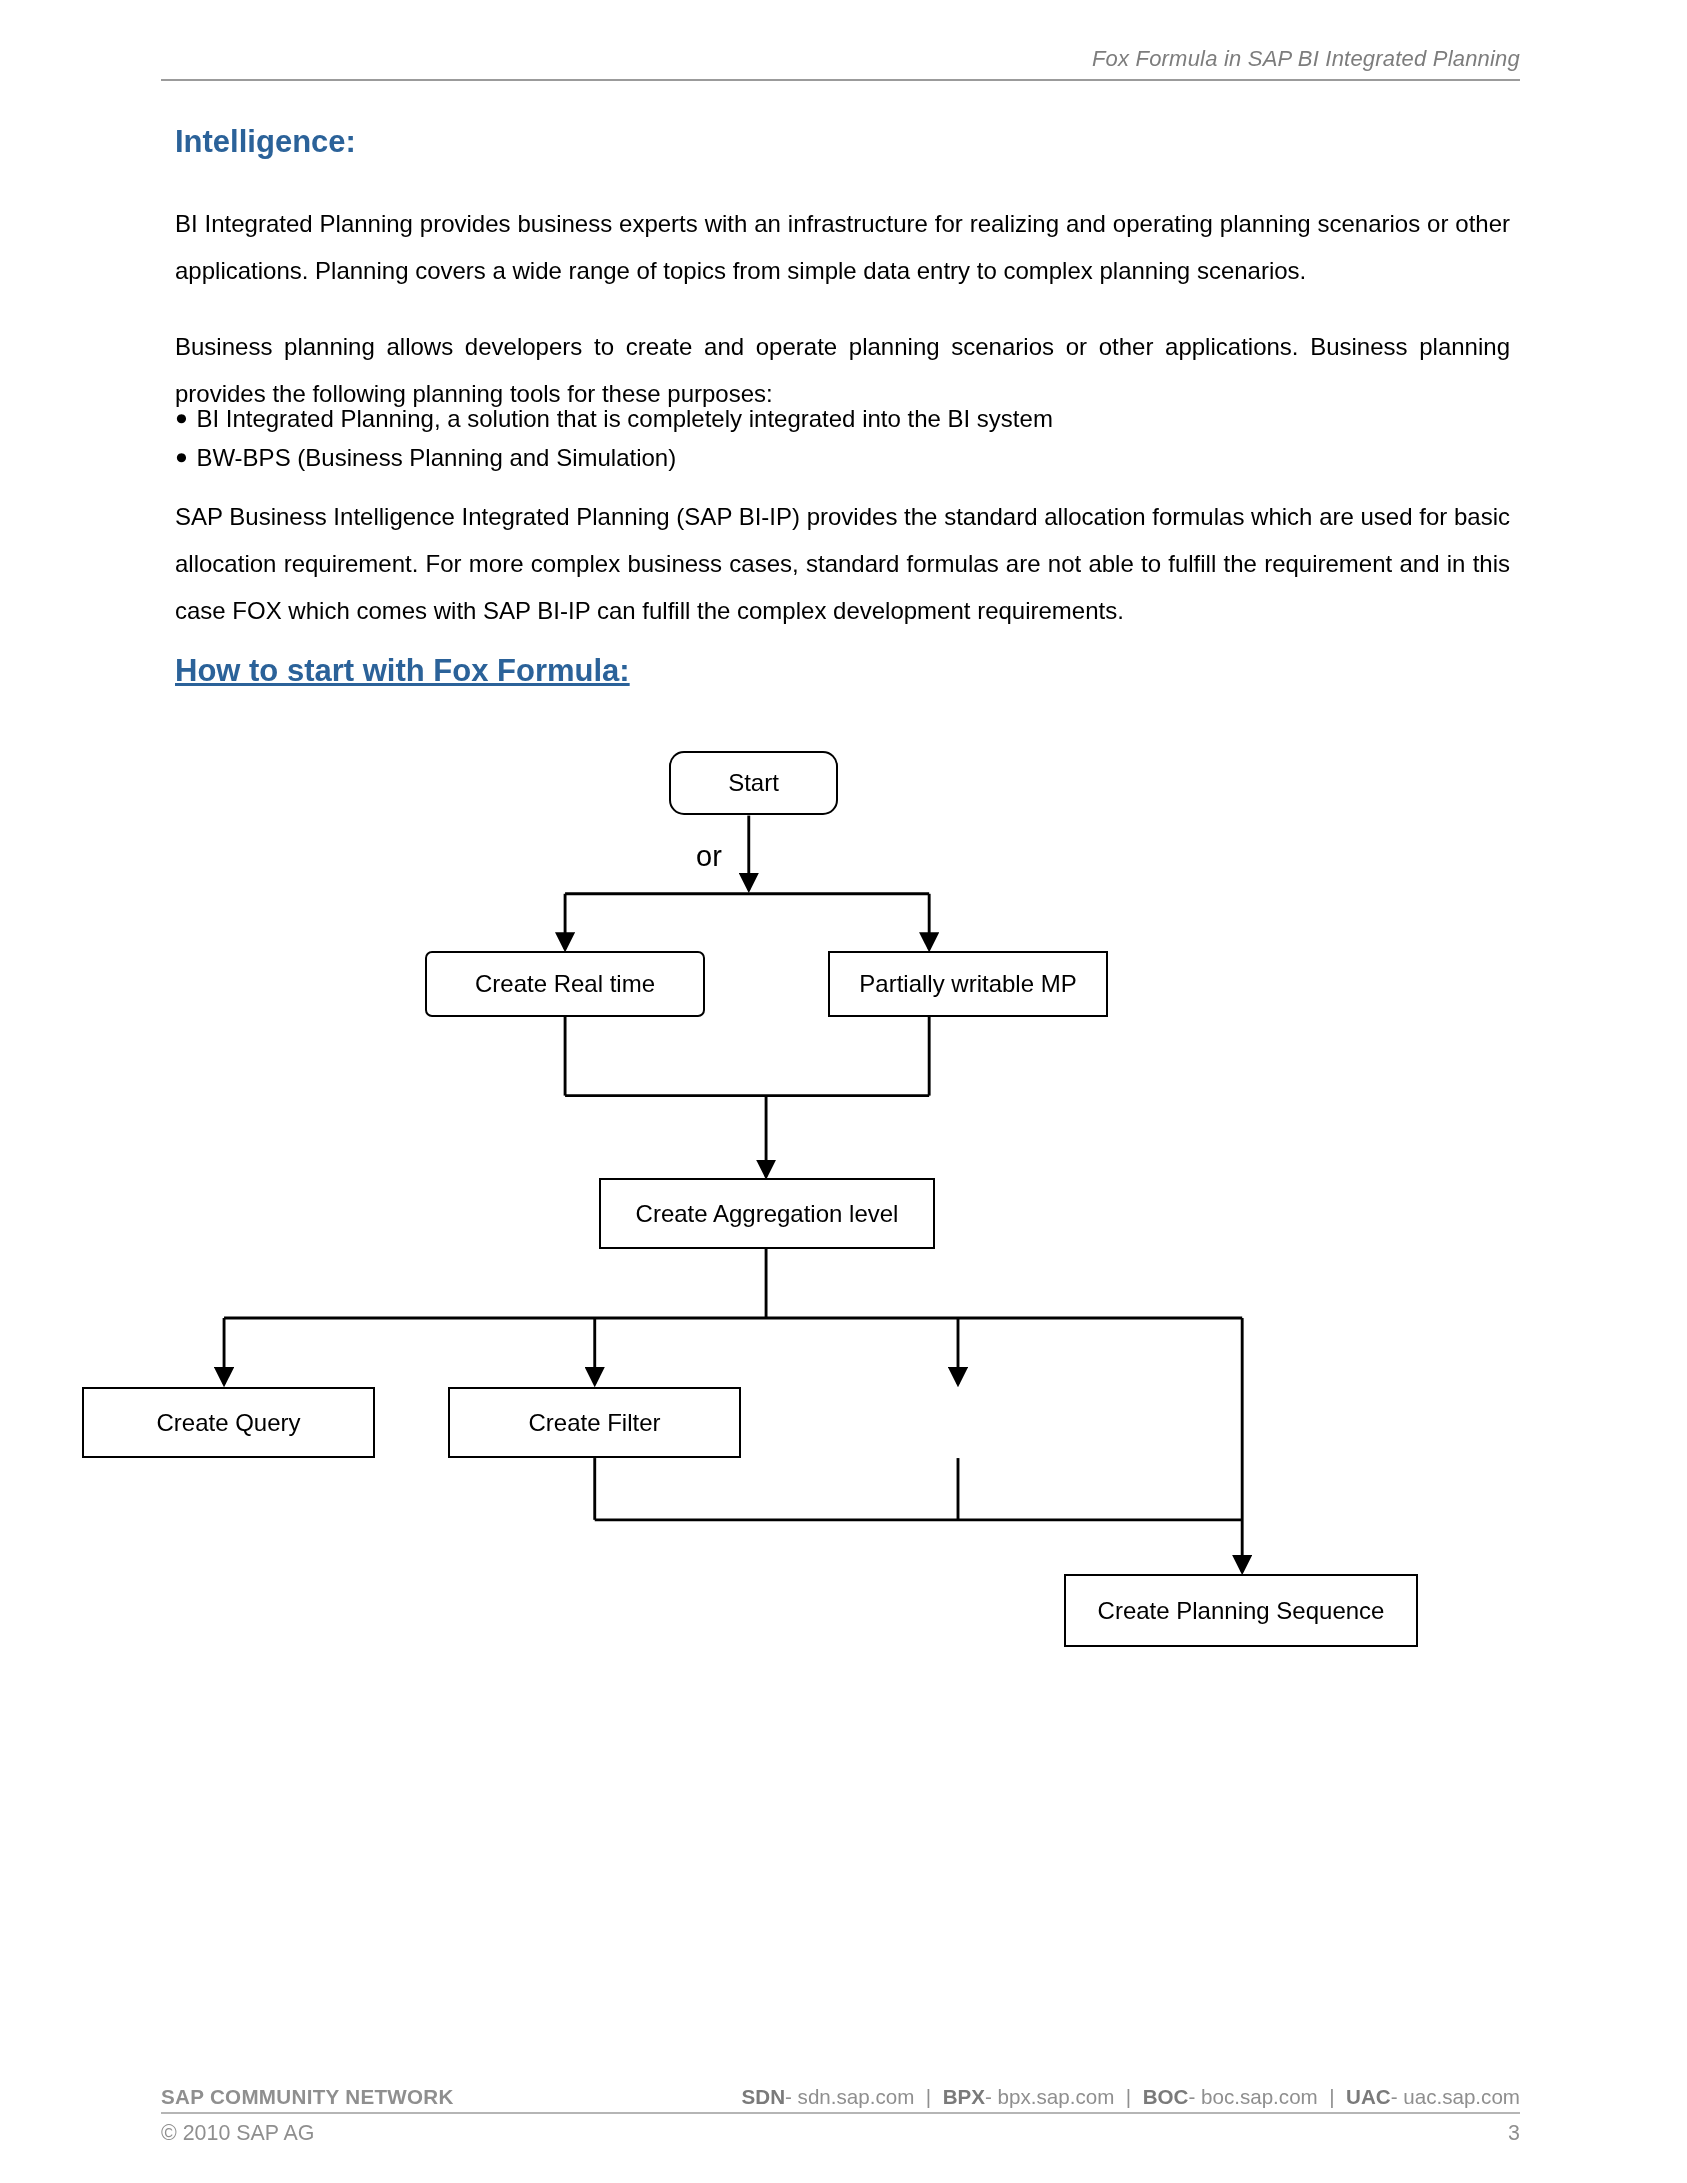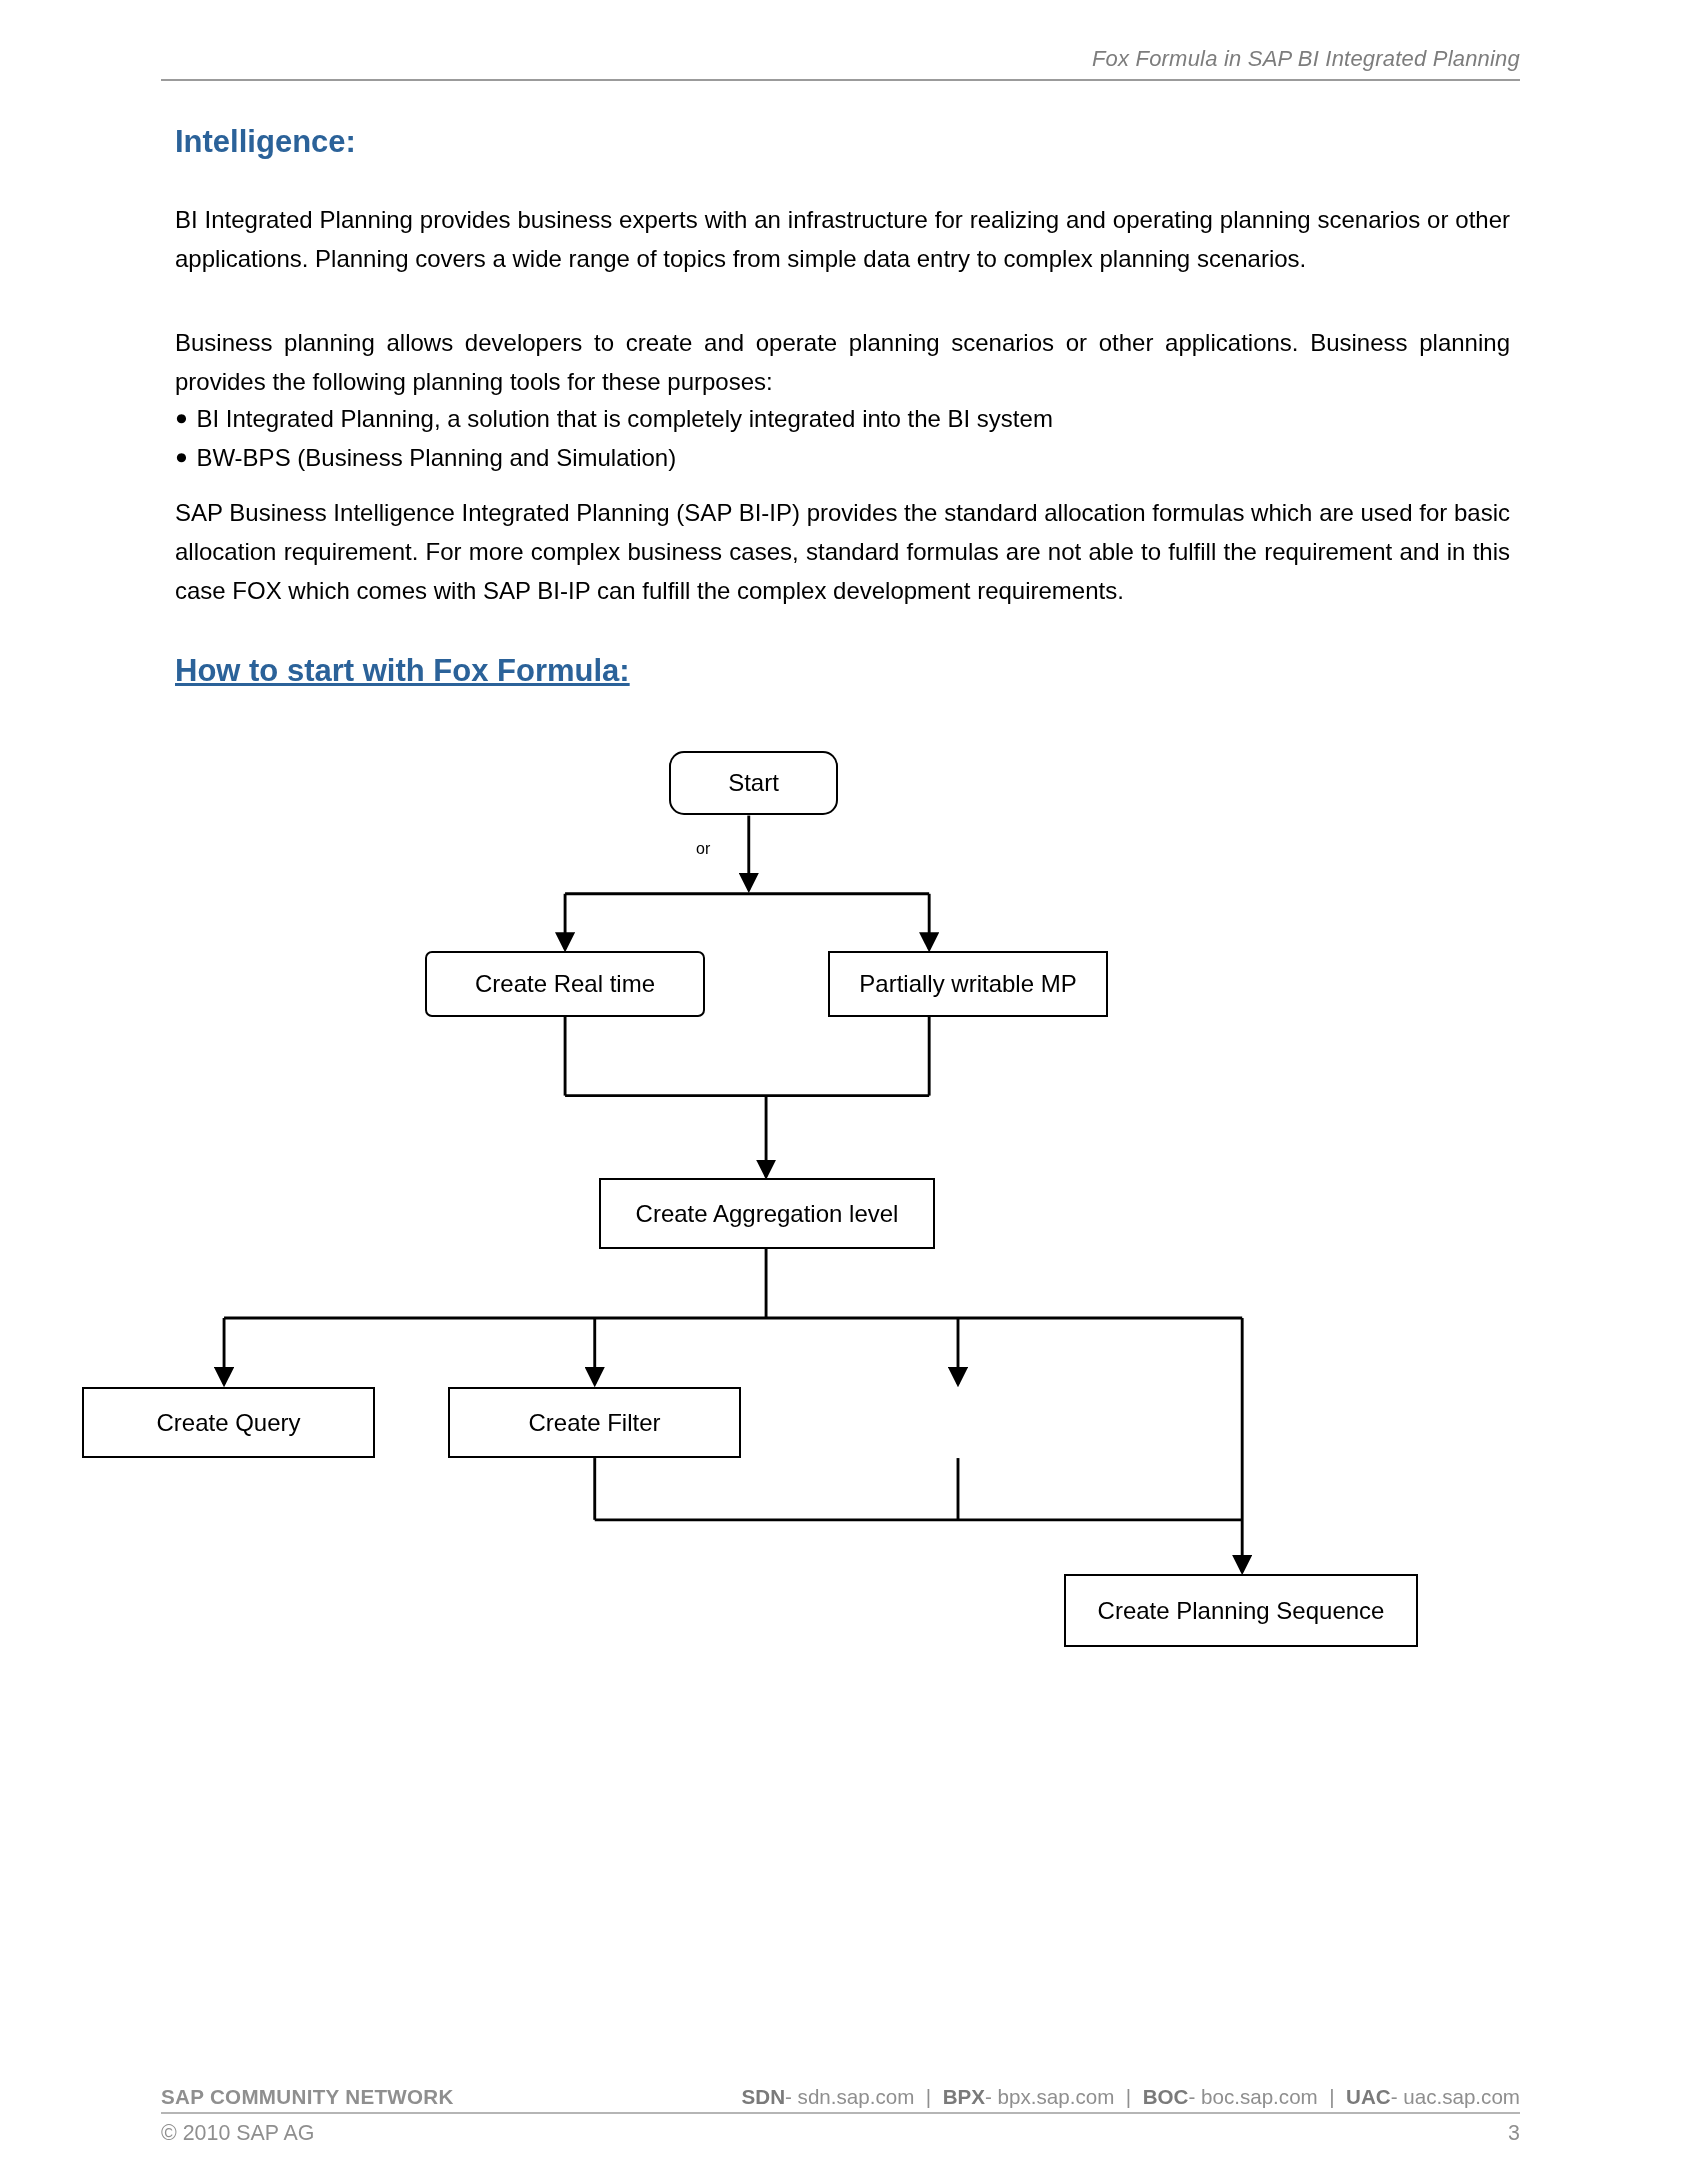--- a/index.html
+++ b/index.html
@@ -48,21 +48,21 @@
     font-size: 31px;
     font-weight: bold;
     color: #2b6299;
     white-space: nowrap;
   }
   .body-par {
     position: absolute;
     left: 175px;
     width: 1335px;
     font-size: 24px;
-    line-height: 39px;
+    line-height: 47px;
     color: #000000;
     text-align: justify;
     text-justify: inter-word;
   }
 
   .bullet-list {
     position: absolute;
     left: 175px;
     width: 1335px;
     font-size: 24px;
@@ -99,21 +99,21 @@
     justify-content: center;
     font-size: 24px;
     color: #000000;
     white-space: nowrap;
   }
   .node.rounded {
     border-radius: 15px;
   }
   .edge-label {
     position: absolute;
-    font-size: 16px;
+    font-size: 29px;
     color: #000000;
     white-space: nowrap;
   }
 
   
   #doc-footer {
     position: absolute;
     left: 161px;
     top: 2076px;
     width: 1359px;

